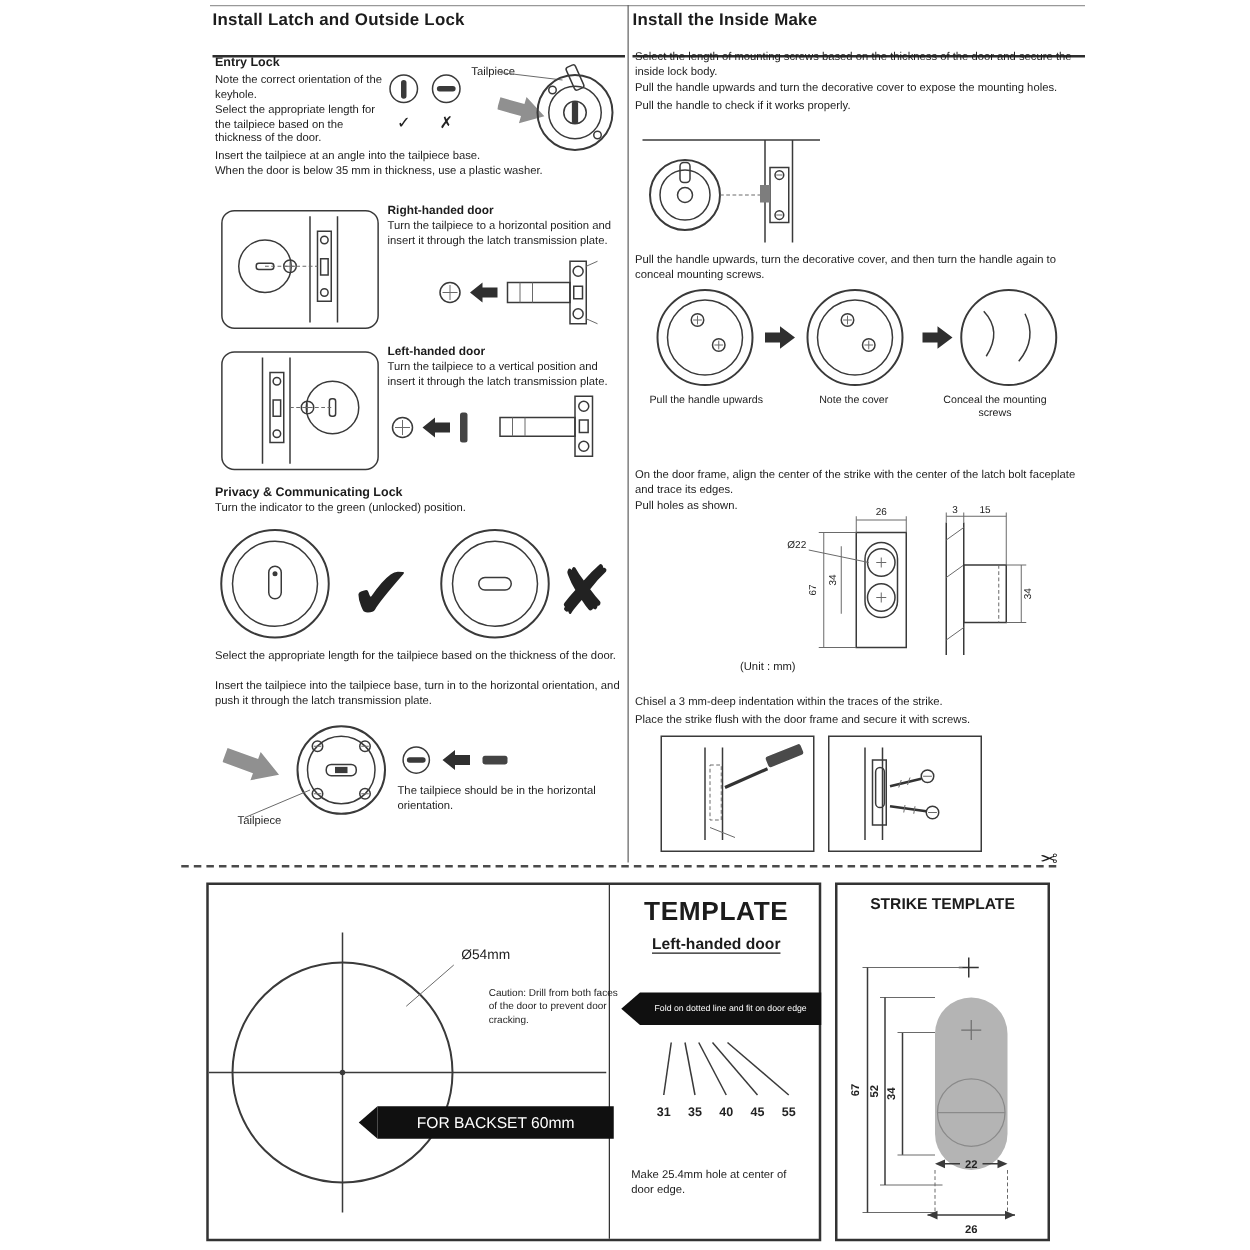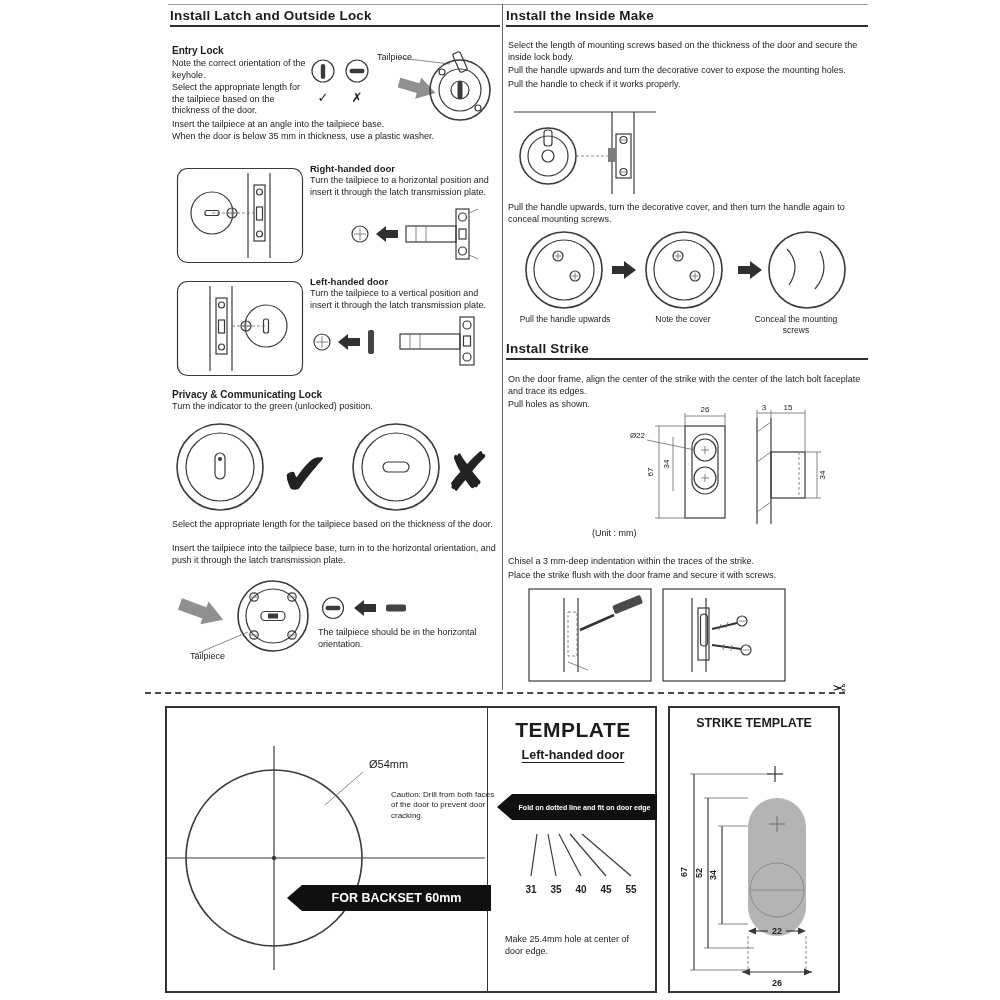--- a/index.html
+++ b/index.html
@@ -1,39 +1,39 @@
 <!DOCTYPE html>
 <html><head>
 <meta charset="utf-8">
 <style>
   *{margin:0;padding:0;box-sizing:border-box}
   body{background:#ffffff}
   #page{position:relative;width:1000px;height:1000px;background:#fff;
         font-family:"Liberation Sans","DejaVu Sans",sans-serif;color:#1c1c1c;overflow:hidden}
   .abs{position:absolute}
-  .h1{font-size:13.5px;font-weight:bold;letter-spacing:.2px;padding-bottom:2px;border-bottom:2px solid #2d2d2d}
+  .h1{font-size:13.5px;font-weight:bold;letter-spacing:.2px;padding-bottom:21px;border-bottom:2px solid #2d2d2d}
   .h2{font-size:10px;font-weight:bold}
   .h3{font-size:9.5px;font-weight:bold}
   .t9{font-size:9px;line-height:1.3}
   .t8{font-size:8px;line-height:1.3}
   .cap{font-size:8.5px;line-height:1.25;text-align:center}
   .stack div{margin-bottom:2px}
   .ln{stroke:#3a3a3a;stroke-width:1.2;fill:none}
   .lnb{stroke:#3a3a3a;stroke-width:1.6;fill:none}
   .lnt{stroke:#6a6a6a;stroke-width:.8;fill:none}
   .fillc{fill:#3a3a3a}
   .arr{fill:#2f2f2f}
   .garr{fill:#909090}
   .dim{font-size:8px;fill:#222}
   .dim2{font-size:9px;font-weight:bold;fill:#222}
   .fan{font-size:10px;font-weight:bold;fill:#222}
   .mark{font-family:"DejaVu Sans",sans-serif;fill:#222;font-weight:bold}
   .banner{display:flex;align-items:stretch}
   .banner .tri{width:0;height:0;border-top:13px solid transparent;border-bottom:13px solid transparent;border-right:15px solid #101010}
-  .banner .txt{background:#101010;color:#fff;font-weight:bold;display:flex;align-items:center;justify-content:center;flex:1;text-align:center}
+  .banner .txt{background:#101010;color:#fff;font-weight:normal;display:flex;align-items:center;justify-content:center;flex:1;text-align:center}
   .scissors{display:inline-block;transform:scaleX(-1);font-size:17px;font-family:"DejaVu Sans",sans-serif}
 </style>
 </head>
 <body>
 
 <div id="page">
 
   <div class="abs" style="left:168px;top:4px;width:700px;border-top:1px solid #999"></div>
   <div class="abs" style="left:502px;top:4px;height:686px;border-left:1px solid #666"></div>
 
@@ -229,21 +229,20 @@
     <polygon class="arr" points="0,5 12,5 12,0 24,9 12,18 12,13 0,13" transform="translate(226,34)"></polygon>
     <circle class="lnb" cx="295" cy="43" r="38"></circle>
     <path class="ln" d="M 275 22 Q 290 38 277 58"></path>
     <path class="ln" d="M 308 24 Q 318 44 303 62"></path>
   </svg>
 
   <div class="abs cap" style="left:518px;top:314px;width:94px">Pull the handle upwards</div>
   <div class="abs cap" style="left:636px;top:314px;width:94px">Note the cover</div>
   <div class="abs cap" style="left:746px;top:314px;width:100px">Conceal the mounting screws</div>
 
-  <div class="abs h1" style="left:506px;top:341px;width:362px">Install Strike</div>
 
   <div class="abs t9 stack" style="left:508px;top:374px;width:360px">
     <div>On the door frame, align the center of the strike with the center of the latch bolt faceplate and trace its edges.</div>
     <div>Pull holes as shown.</div>
   </div>
 
   <svg class="abs" style="left:585px;top:404px" width="280" height="122" viewBox="0 0 280 122">
     <rect class="ln" x="100" y="22" width="40" height="92"></rect>
     <rect class="ln" x="107" y="30" width="26" height="60" rx="13"></rect>
     <circle class="ln" cx="120" cy="46" r="11"></circle>

